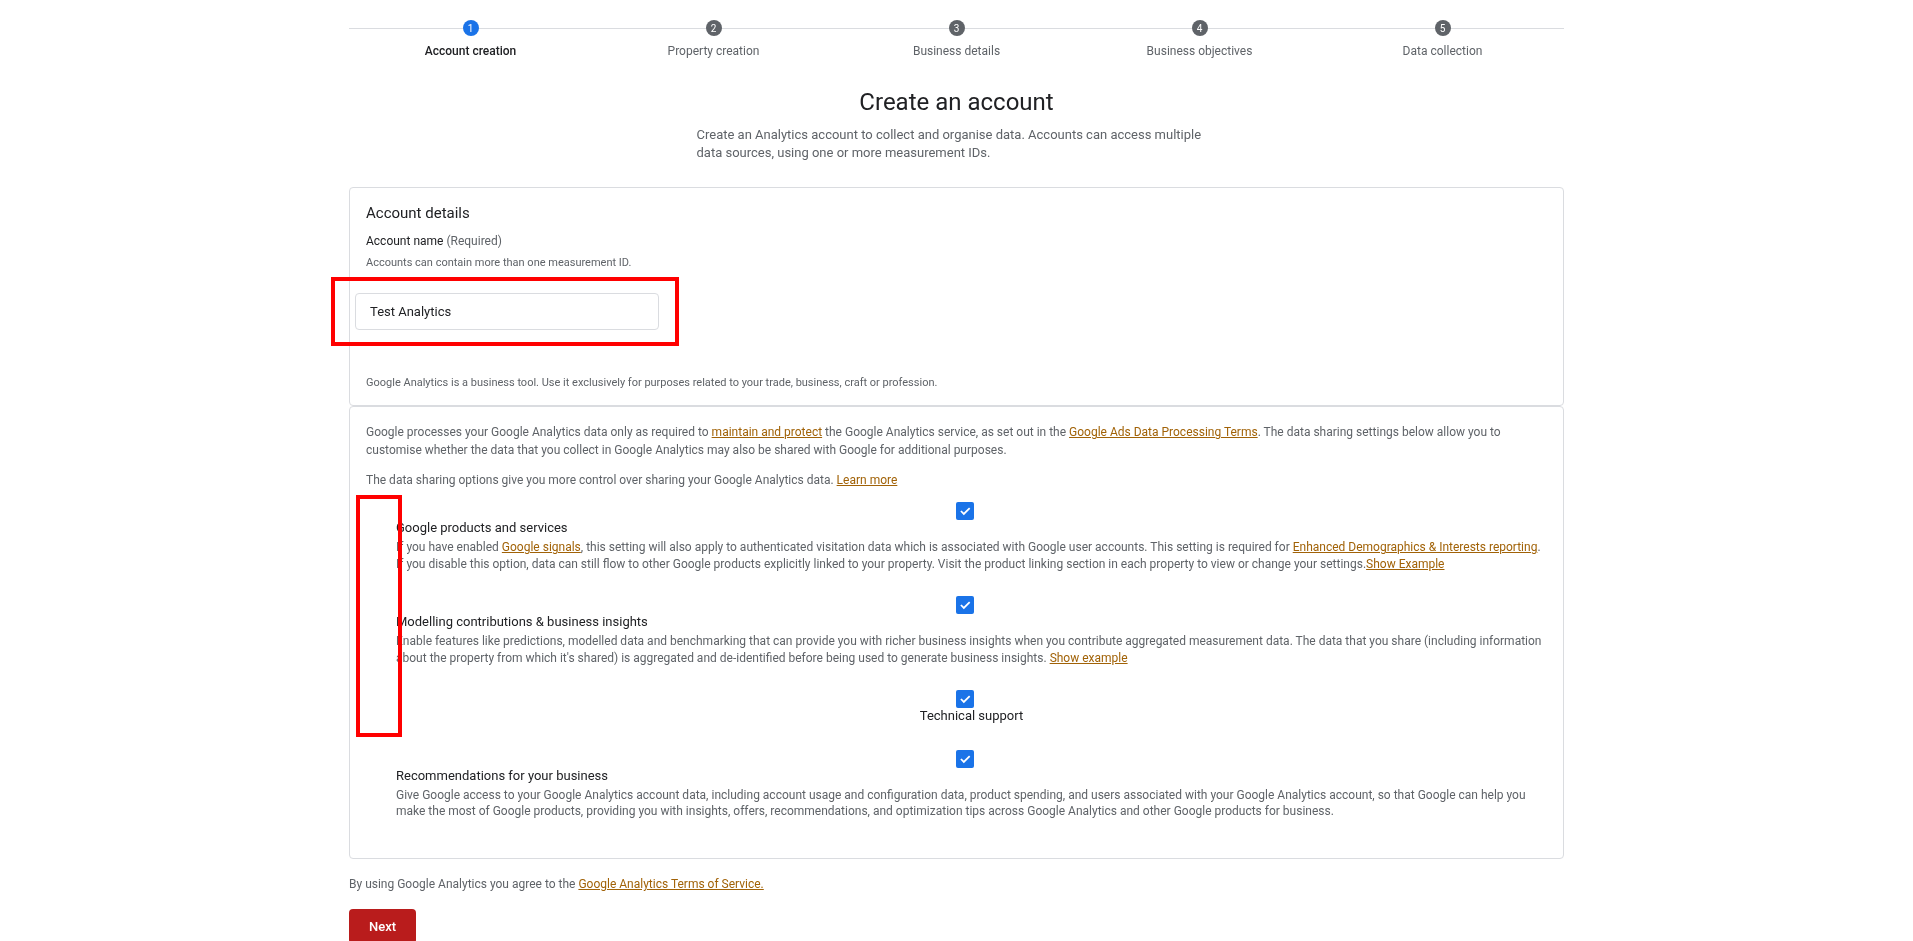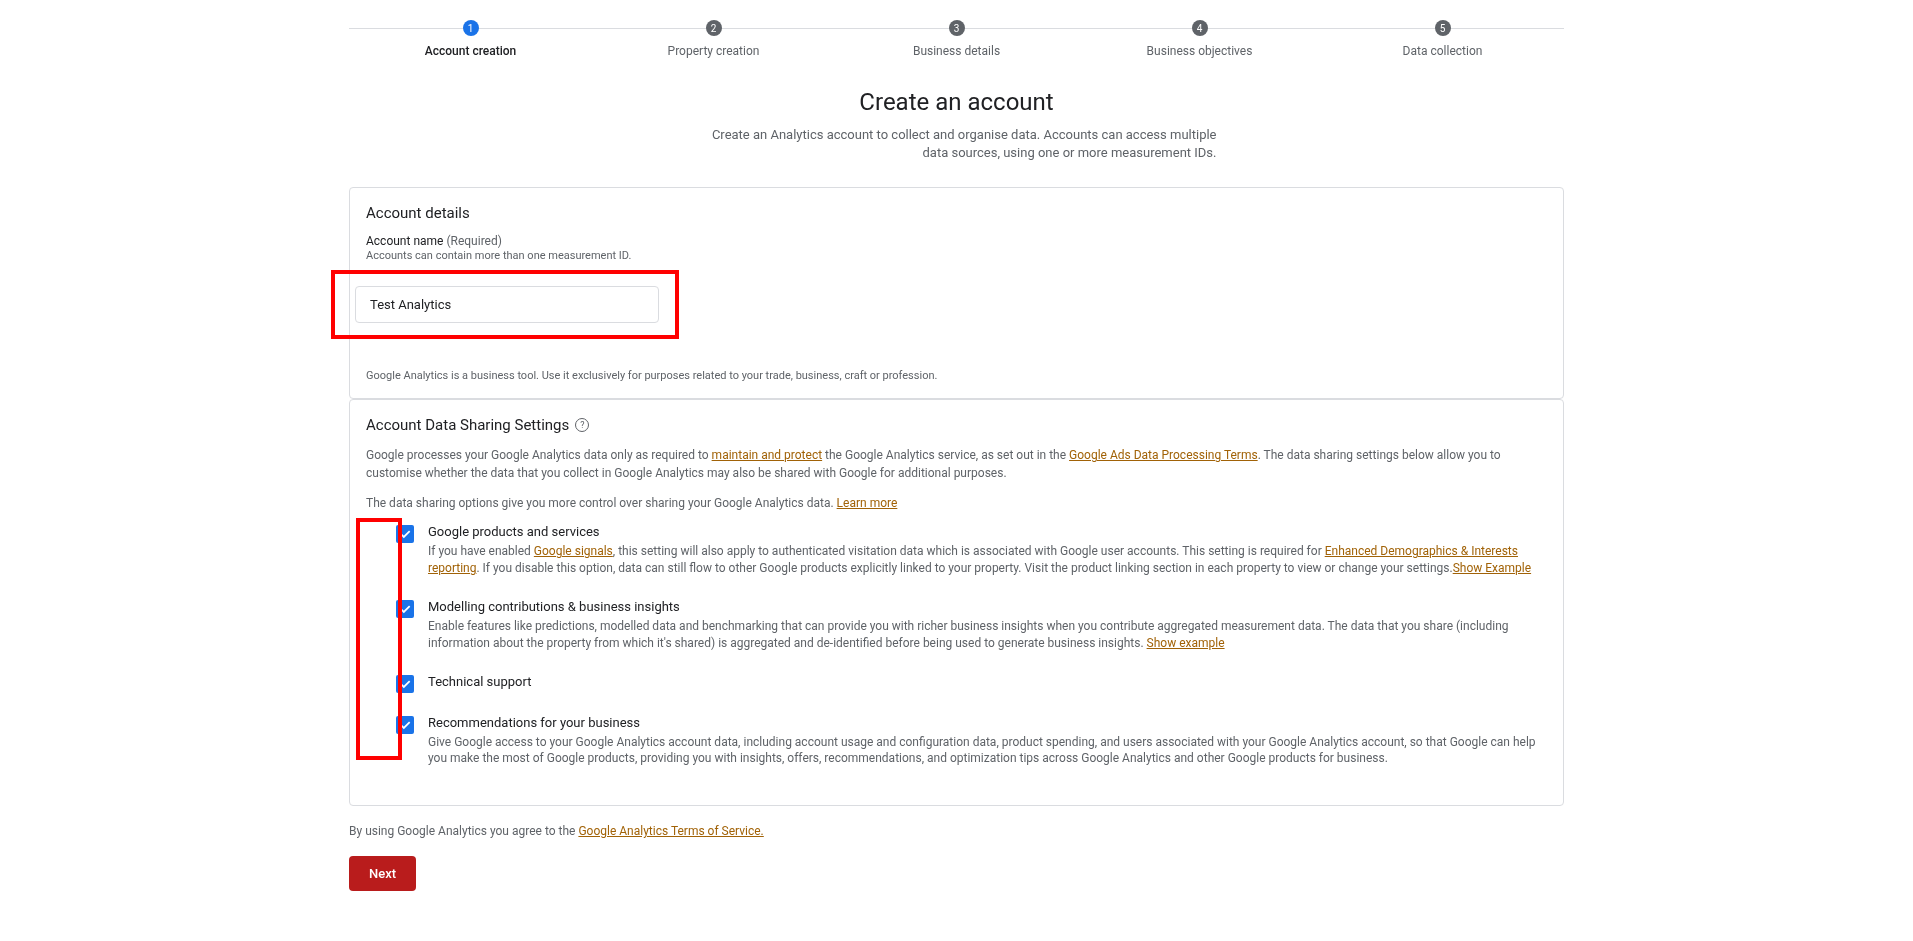--- a/index.html
+++ b/index.html
@@ -78,21 +78,21 @@
 
 .page-title {
   text-align: center;
   font-size: 24px;
   font-weight: 400;
   color: #202124;
   margin-bottom: 10px;
 }
 
 .page-subtitle {
-  text-align: right;
+  text-align: left;
   font-size: 13px;
   color: #5f6368;
   max-width: 520px;
   margin: 0 auto 25px auto;
   line-height: 1.4;
 }
 
 .card {
   border: 1px solid #dadce0;
   border-radius: 4px;
@@ -106,21 +106,21 @@
   color: #202124;
   margin-bottom: 12px;
   display: flex;
   align-items: center;
   gap: 6px;
 }
 
 .label-row {
   font-size: 12px;
   color: #202124;
-  margin-bottom: 1px;
+  margin-bottom: 8px;
 }
 
 .label-required {
   color: #5f6368;
 }
 
 .helper-text {
   font-size: 11px;
   color: #5f6368;
   margin-bottom: 8px;
@@ -167,22 +167,23 @@
   position: relative;
   overflow: visible;
 }
 
 .checkbox-items {
   margin-left: 30px;
 }
 
 .checkbox-item {
   display: flex;
-  align-items: flex-start;
+  align-items: center;
   margin-bottom: 22px;
+  flex-direction: column;
 }
 
 .checkbox-wrap {
   width: 18px;
   height: 18px;
   margin-right: 14px;
   flex-shrink: 0;
   margin-top: 1px;
 }
 
@@ -296,24 +297,20 @@
     </div>
     <div class="helper-text">Accounts can contain more than one measurement ID.</div>
     <div class="input-highlight-box">
       <input type="text" class="text-input" value="Test Analytics" style="">
     </div>
     <div class="tool-note">Google Analytics is a business tool. Use it exclusively for purposes related to your trade, business, craft or profession.</div>
   </div>
 
   
   <div class="card">
-    <div class="card-title">
-      <span>Account Data Sharing Settings</span>
-      <span class="help-icon">?</span>
-    </div>
     <p class="sharing-desc">
       <span>Google processes your Google Analytics data only as required to </span><a class="link">maintain and protect</a><span> the Google Analytics service, as set out in the </span><a class="link">Google Ads Data Processing Terms</a><span>. The data sharing settings below allow you to customise whether the data that you collect in Google Analytics may also be shared with Google for additional purposes.</span>
     </p>
     <p class="sharing-desc">
       <span>The data sharing options give you more control over sharing your Google Analytics data. </span><a class="link">Learn more</a>
     </p>
 
     <div class="checkbox-section">
       <div class="checkbox-items">
 

